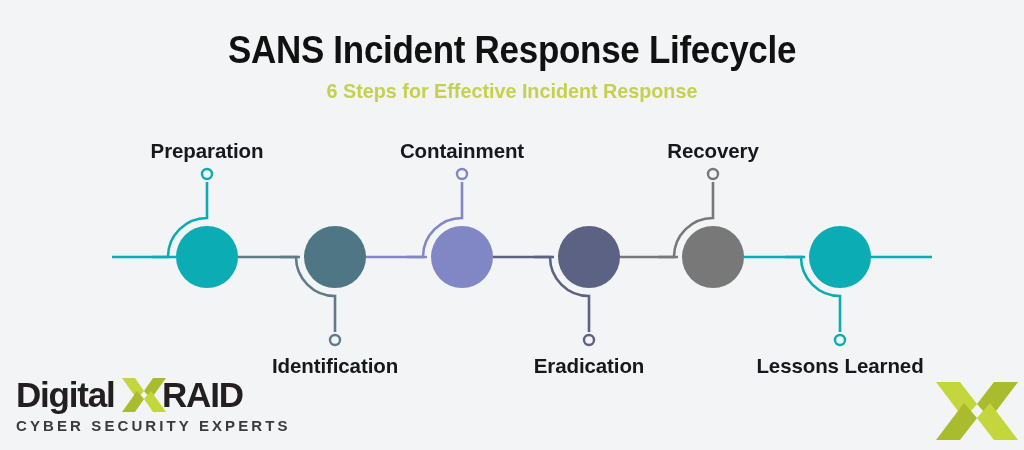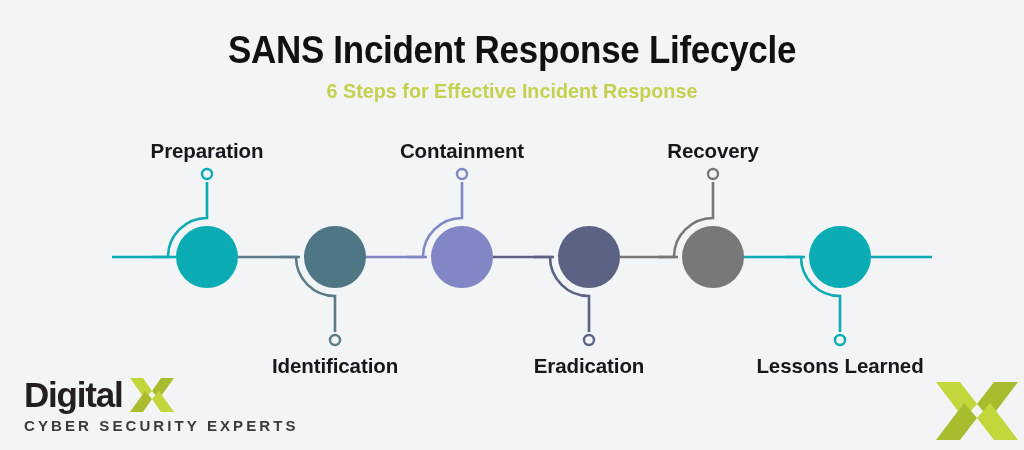--- a/index.html
+++ b/index.html
@@ -68,21 +68,20 @@
     letter-spacing: -0.1px;
   }
 
   
   #brand-logo {
     position: absolute;
     left: 16px;
     bottom: 12px;
     width: 250px;
     height: 62px;
-    margin-left: 8px;
   }
   #logo-wordmark {
     position: relative;
     height: 38px;
     width: 246px;
   }
   .logo-word {
     position: absolute;
     top: 0;
     font-family: "Liberation Sans", sans-serif;
@@ -194,20 +193,21 @@
 
   <div id="brand-logo">
     <div id="logo-wordmark">
       <span class="logo-word" id="logo-digital">Digital</span>
       <svg id="logo-x-mark" viewBox="0 0 44 34">
         <polygon points="0,0 13,0 22,13 15,21" fill="#c3d63b"></polygon>
         <polygon points="44,0 31,0 22,13 29,21" fill="#a8bc2e"></polygon>
         <polygon points="0,34 13,34 22,21 15,13" fill="#a8bc2e"></polygon>
         <polygon points="44,34 31,34 22,21 29,13" fill="#c3d63b"></polygon>
       </svg>
+      <span class="logo-word" id="logo-raid">RAID</span>
     </div>
     <div id="logo-tagline">CYBER SECURITY EXPERTS</div>
   </div>
 
   <svg id="corner-x-mark" viewBox="0 0 82 62">
     <polygon points="0,2 24,2 41,24 28,39" fill="#c3d63b"></polygon>
     <polygon points="82,2 58,2 41,24 54,39" fill="#a8bc2e"></polygon>
     <polygon points="0,60 24,60 41,38 28,23" fill="#a8bc2e"></polygon>
     <polygon points="82,60 58,60 41,38 54,23" fill="#c3d63b"></polygon>
   </svg>

